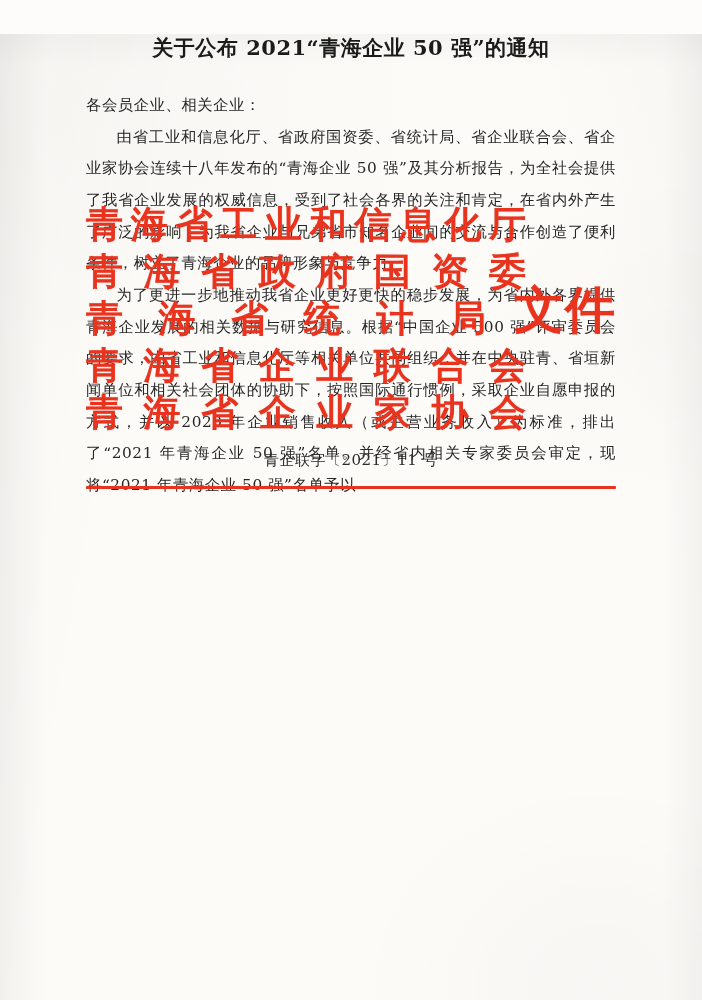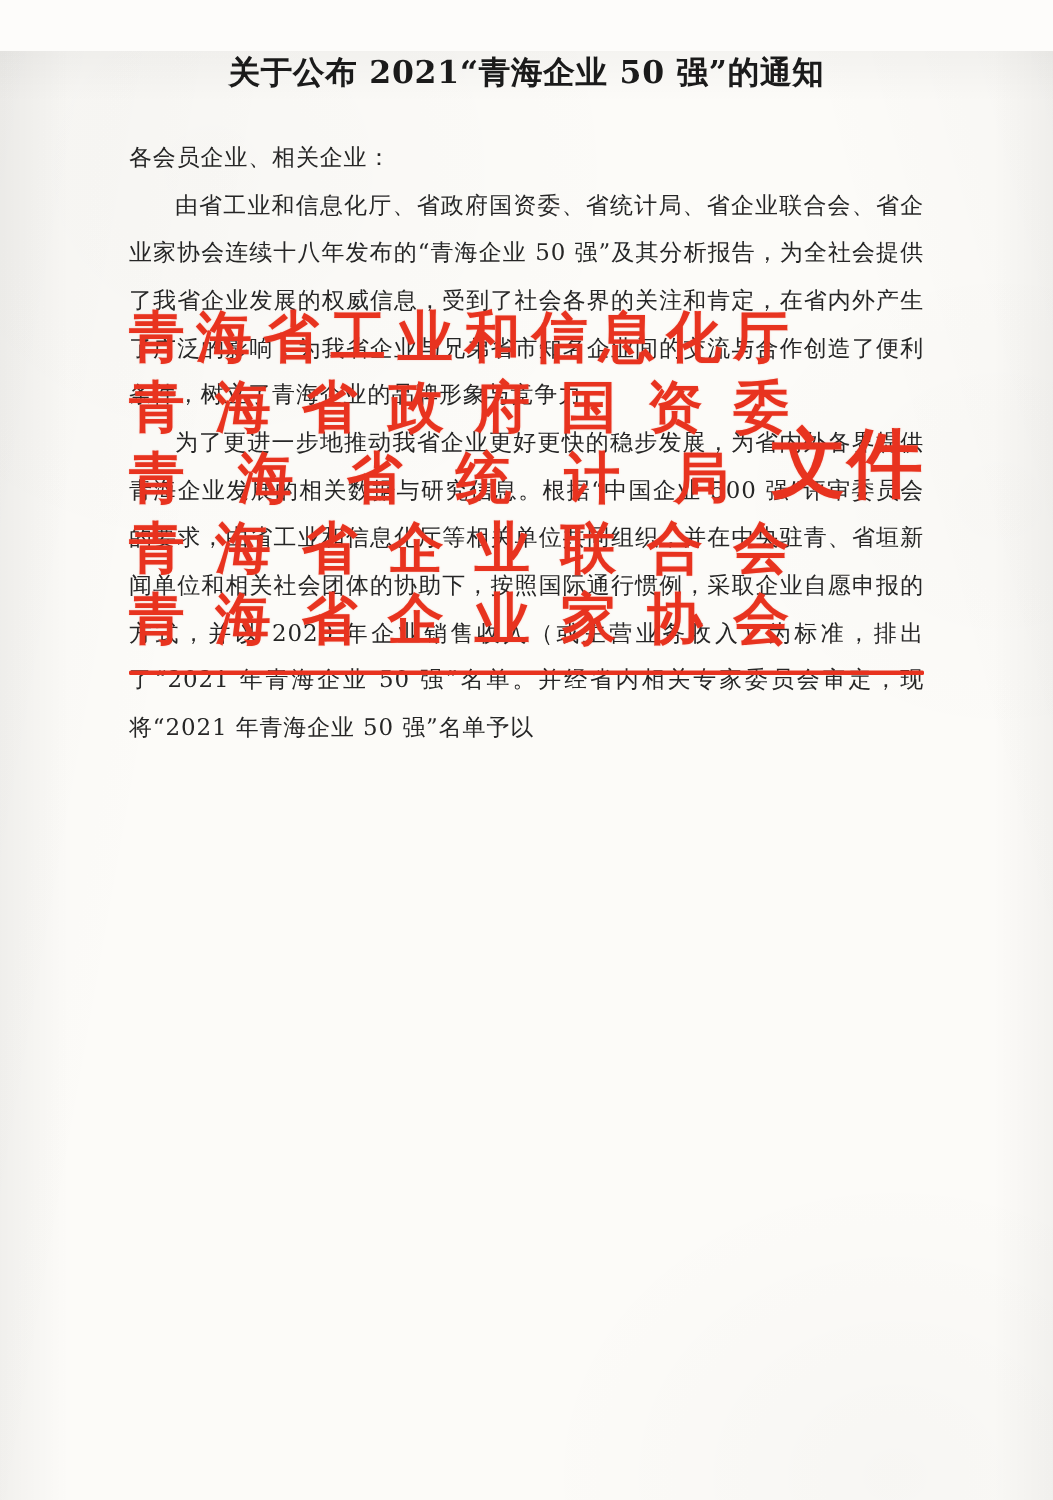--- a/index.html
+++ b/index.html
@@ -205,20 +205,21 @@
         <span>企</span>
         <span>业</span>
         <span>家</span>
         <span>协</span>
         <span>会</span>
       </div>
 
       <div class="mast-wenjian">文件</div>
     </div>
 
+    <div class="doc-number">青企联字〔2021〕11 号</div>
     <div class="red-rule"></div>
   </div>
 
   <div class="doc-title">关于公布 2021“青海企业 50 强”的通知</div>
 
   <div class="body-text">
     <p class="para salutation" style="text-indent:0">各会员企业、相关企业：</p>
     <p class="para">由省工业和信息化厅、省政府国资委、省统计局、省企业联合会、省企业家协会连续十八年发布的“青海企业 50 强”及其分析报告，为全社会提供了我省企业发展的权威信息，受到了社会各界的关注和肯定，在省内外产生了广泛的影响，为我省企业与兄弟省市知名企业间的交流与合作创造了便利条件，树立了青海企业的品牌形象与竞争力。</p>
     <p class="para">为了更进一步地推动我省企业更好更快的稳步发展，为省内外各界提供青海企业发展的相关数据与研究信息。根据“中国企业 500 强”评审委员会的要求，由省工业和信息化厅等相关单位共同组织，并在中央驻青、省垣新闻单位和相关社会团体的协助下，按照国际通行惯例，采取企业自愿申报的方式，并以 2020 年企业销售收入（或主营业务收入）为标准，排出了“2021 年青海企业 50 强”名单。并经省内相关专家委员会审定，现将“2021 年青海企业 50 强”名单予以</p>
   </div>

